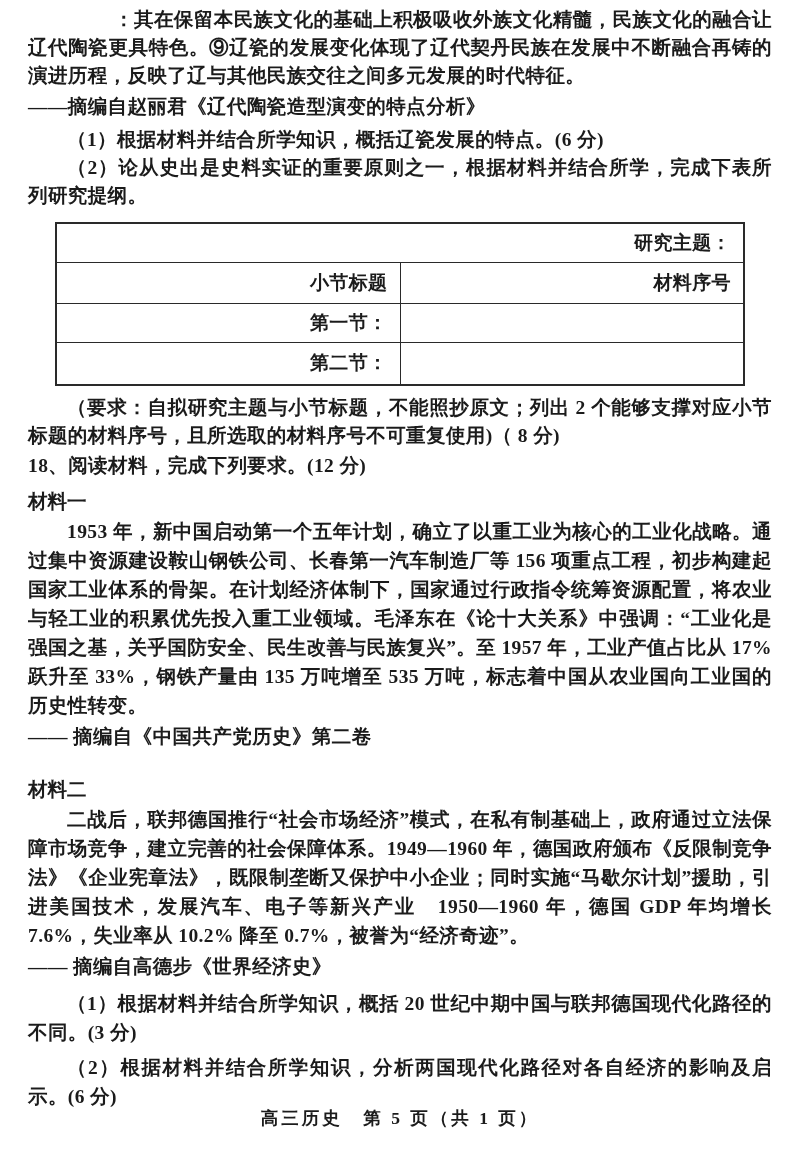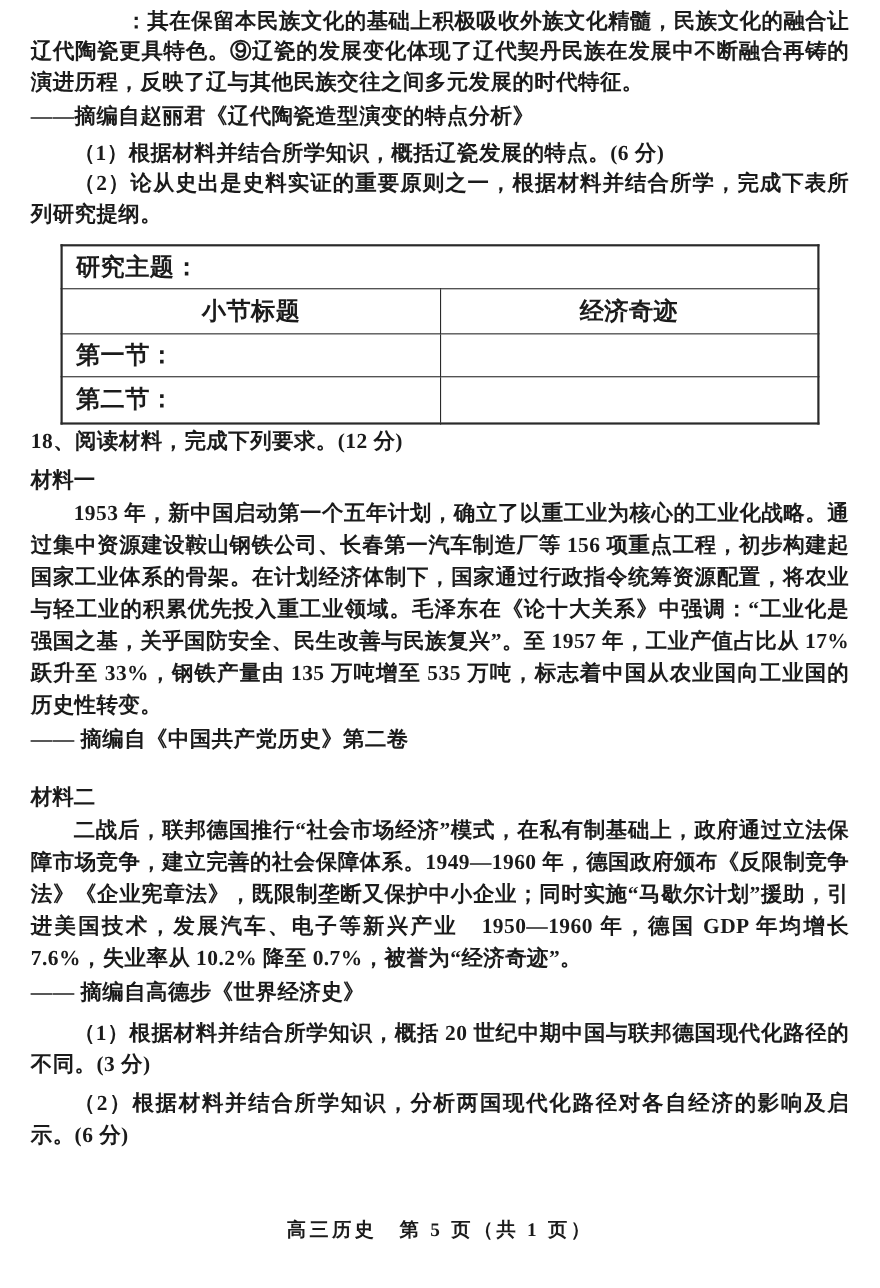--- a/index.html
+++ b/index.html
@@ -50,26 +50,27 @@
   .sub{margin-top:5px;}
   table.outline{
     border-collapse:collapse;
     width:690px;
     margin:12px 0 0 27px;
     border:2.5px solid #2a2a2a;
     table-layout:fixed;
   }
   table.outline td{
     border:1.5px solid #2a2a2a;
-    font-size:22px;
+    font-size:19px;
     font-weight:600;
     letter-spacing:0.4px;
     padding:0 12px;
     vertical-align:middle;
     box-sizing:border-box;
+    text-align:right;
   }
   td.theme{height:39px;}
   td.hdr{height:41px;text-align:center;}
   td.rowlabel{height:39px;}
   td.row2label{height:43px;}
   td.blank{background:#fff;}
   .footer{
     position:absolute;
     left:0;right:0;
     top:1106px;
@@ -92,33 +93,34 @@
 
   <p class="para indent2">（2）论从史出是史料实证的重要原则之一，根据材料并结合所学，完成下表所列研究提纲。</p>
 
   <table class="outline">
     <tbody>
         <tr>
       <td class="theme" colspan="2">研究主题：</td>
     </tr>
     <tr>
       <td class="hdr">小节标题</td>
-      <td class="hdr">经济奇迹</td>
+      <td class="hdr">材料序号</td>
     </tr>
     <tr>
       <td class="rowlabel">第一节：</td>
       <td class="rowlabel blank"></td>
     </tr>
     <tr>
       <td class="row2label">第二节：</td>
       <td class="row2label blank"></td>
     </tr>
   </tbody>
     </table>
 
+  <p class="para indent2" style="margin-top:8px;">（要求：自拟研究主题与小节标题，不能照抄原文；列出 2 个能够支撑对应小节标题的材料序号，且所选取的材料序号不可重复使用)（ 8 分)</p>
 
   <p class="para stem">18、阅读材料，完成下列要求。(12 分)</p>
 
   <div class="mat-label">材料一</div>
 
   <p class="para mat indent2" style="margin-top:2px;">1953 年，新中国启动第一个五年计划，确立了以重工业为核心的工业化战略。通过集中资源建设鞍山钢铁公司、长春第一汽车制造厂等 156 项重点工程，初步构建起国家工业体系的骨架。在计划经济体制下，国家通过行政指令统筹资源配置，将农业与轻工业的积累优先投入重工业领域。毛泽东在《论十大关系》中强调：“工业化是强国之基，关乎国防安全、民生改善与民族复兴”。至 1957 年，工业产值占比从 17% 跃升至 33%，钢铁产量由 135 万吨增至 535 万吨，标志着中国从农业国向工业国的历史性转变。</p>
 
   <p class="attribution">—— 摘编自《中国共产党历史》第二卷</p>
 
   <div class="mat-label" style="margin-top:24px;">材料二</div>

